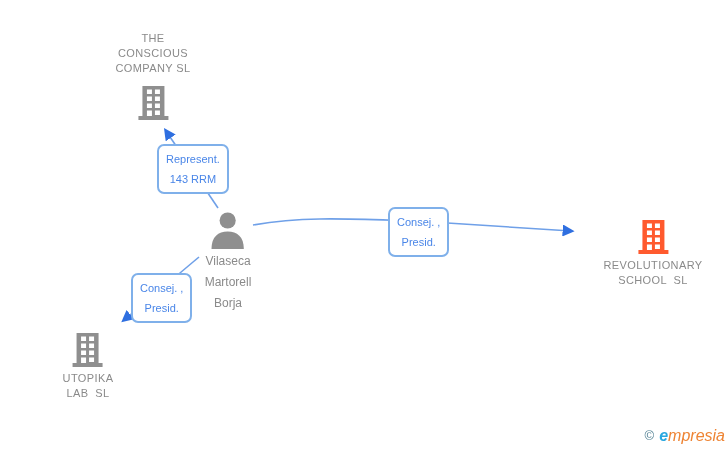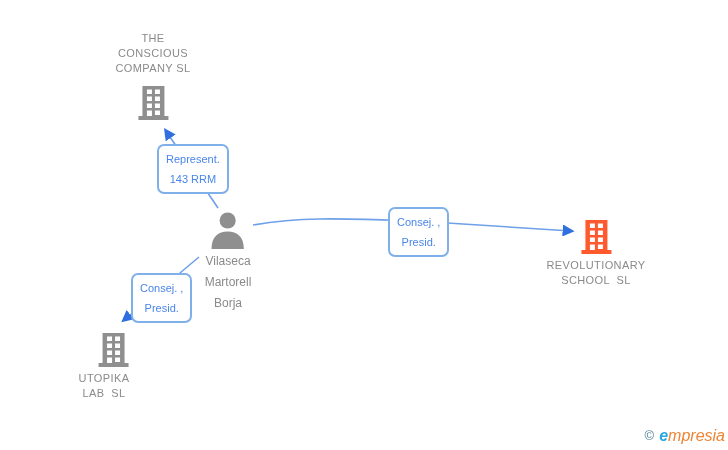--- a/index.html
+++ b/index.html
@@ -130,21 +130,21 @@
         <circle cx="20" cy="10" r="8.5"></circle>
         <path d="M3,40 C3,27 10,21.5 20,21.5 C30,21.5 37,27 37,40 Z"></path>
       </g>
     </svg>
     <div class="gap2"></div>
     <div class="person-name">Vilaseca
 Martorell
 Borja</div>
   </div>
 
-  <div class="node" style="left:596px; top:220px;justify-content:flex-end;">
+  <div class="node" style="left:653px; top:220px;justify-content:flex-end;">
     <svg width="32" height="34" viewBox="0 0 32 34">
       <g fill="#ff5a2e">
         <rect x="5" y="0" width="22" height="31"></rect>
         <rect x="1" y="30" width="30" height="4"></rect>
       </g>
       <g fill="#ffffff">
         <rect x="9.5" y="3.5" width="5" height="4.5"></rect>
         <rect x="17.5" y="3.5" width="5" height="4.5"></rect>
         <rect x="9.5" y="10.5" width="5" height="4.5"></rect>
         <rect x="17.5" y="10.5" width="5" height="4.5"></rect>
@@ -152,21 +152,21 @@
         <rect x="17.5" y="17.5" width="5" height="4.5"></rect>
         <rect x="9.5" y="24.5" width="5" height="5.5"></rect>
         <rect x="17.5" y="24.5" width="5" height="4.5"></rect>
       </g>
     </svg>
     <div class="gap4"></div>
     <div class="company-label">REVOLUTIONARY
 SCHOOL  SL</div>
   </div>
 
-  <div class="node" style="left:104px; top:333px;align-items:flex-end;">
+  <div class="node" style="left:88px; top:333px;">
     <svg width="32" height="34" viewBox="0 0 32 34">
       <g fill="#8f8f8f">
         <rect x="5" y="0" width="22" height="31"></rect>
         <rect x="1" y="30" width="30" height="4"></rect>
       </g>
       <g fill="#ffffff">
         <rect x="9.5" y="3.5" width="5" height="4.5"></rect>
         <rect x="17.5" y="3.5" width="5" height="4.5"></rect>
         <rect x="9.5" y="10.5" width="5" height="4.5"></rect>
         <rect x="17.5" y="10.5" width="5" height="4.5"></rect>

